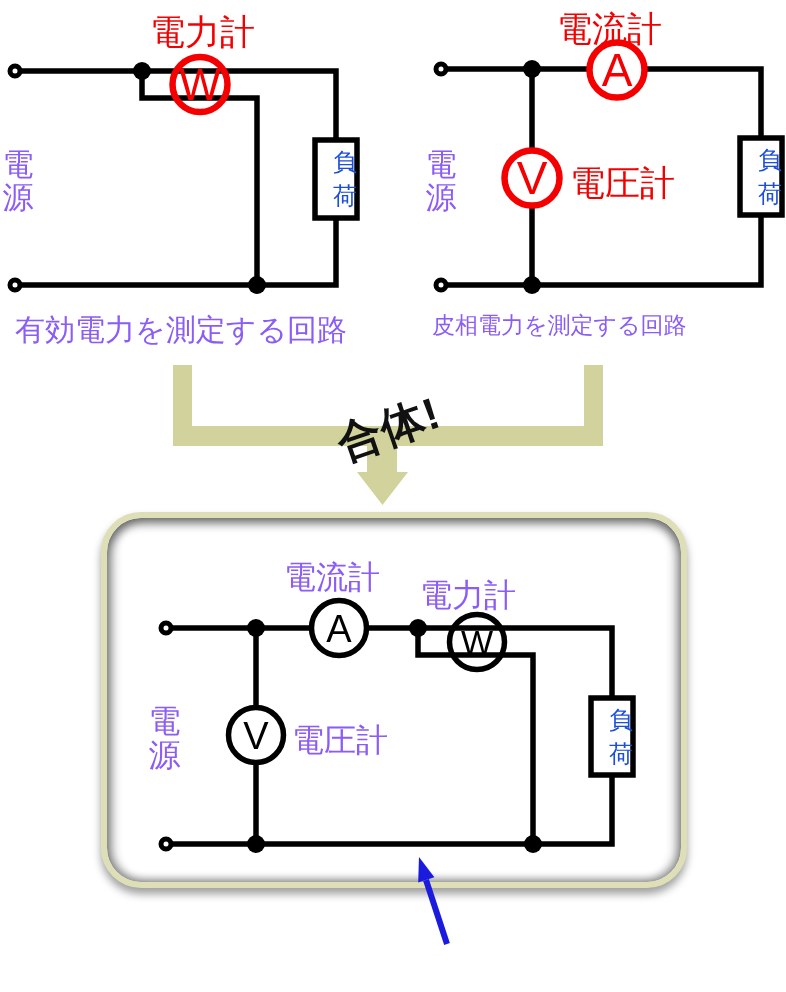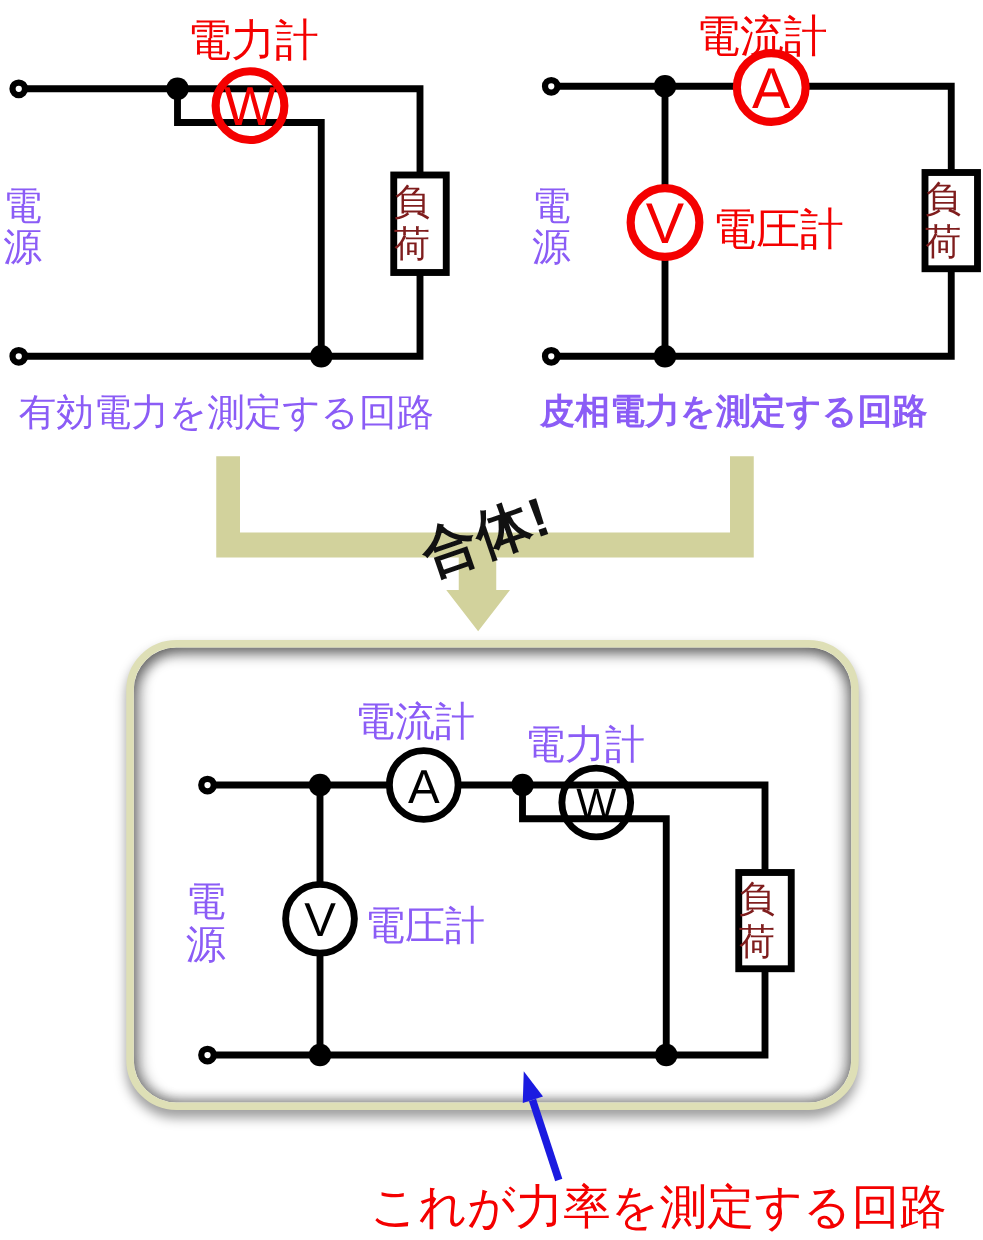--- a/index.html
+++ b/index.html
@@ -36,22 +36,22 @@
   .khaki { fill:#d2d29c; stroke:none; }
   .bluearrow { stroke:#1b1be0; stroke-width:6; fill:none; }
   .bluehead  { fill:#1b1be0; stroke:none; }
   
   .lbl { position:absolute; color:#8b5cf6; white-space:nowrap; }
   .lbl.red { color:#f40000; }
   .ctr { }
   .twoline { white-space:normal; word-break:break-all; text-align:center; }
   .loadtxt {
     position:absolute; display:flex; align-items:center; justify-content:center;
-    color:#7f1d1d; word-break:break-all; white-space:normal;
-    text-align:left; line-height:34px; font-size:29px;
+    color:#1d4ed8; word-break:break-all; white-space:normal;
+    text-align:right; line-height:34px; font-size:24px;
   }
   .merge-label {
     position:absolute; left:389px; top:429px;
     transform:translate(-50%,-50%) rotate(-19deg);
     font-size:44px; font-weight:bold; color:#111111; white-space:nowrap;
     letter-spacing:1px;
   }
   .footer-caption {
     position:absolute; left:296px; top:940px;
     font-size:38px; color:#f40000; white-space:nowrap;
@@ -122,25 +122,24 @@
 
   <div class="lbl red ctr" style="left:150px; top:9px; width:110px; font-size:35px;">電力計</div>
   <div class="lbl twoline" style="left:0px; top:148px; width:36px; font-size:31px; line-height:33px;">電源</div>
   <div class="loadtxt" style="left:315px; top:140px; width:42px; height:78px;">負荷</div>
   <div class="lbl" style="left:15px; top:310px; font-size:30px;">有効電力を測定する回路</div>
 
   <div class="lbl red ctr" style="left:557px; top:6px; width:110px; font-size:35px;">電流計</div>
   <div class="lbl red" style="left:570px; top:160px; font-size:35px;">電圧計</div>
   <div class="lbl twoline" style="left:423px; top:148px; width:36px; font-size:31px; line-height:33px;">電源</div>
   <div class="loadtxt" style="left:740px; top:138px; width:42px; height:77px;">負荷</div>
-  <div class="lbl" style="left:432px; top:310px; font-size:28px;font-weight:bold;">皮相電力を測定する回路</div>
+  <div class="lbl" style="left:432px; top:310px; font-size:23px;">皮相電力を測定する回路</div>
 
   <div class="merge-label">合体!</div>
 
   <div class="lbl ctr" style="left:284px; top:556px; width:110px; font-size:32px;">電流計</div>
   <div class="lbl ctr" style="left:420px; top:574px; width:110px; font-size:32px;">電力計</div>
   <div class="lbl" style="left:292px; top:719px; font-size:32px;">電圧計</div>
   <div class="lbl twoline" style="left:146px; top:704px; width:37px; font-size:32px; line-height:34px;">電源</div>
   <div class="loadtxt" style="left:591px; top:698px; width:42px; height:77px;">負荷</div>
 
-  <div class="footer-caption">これが力率を測定する回路</div>
 
 </div>
 
 </body></html>

